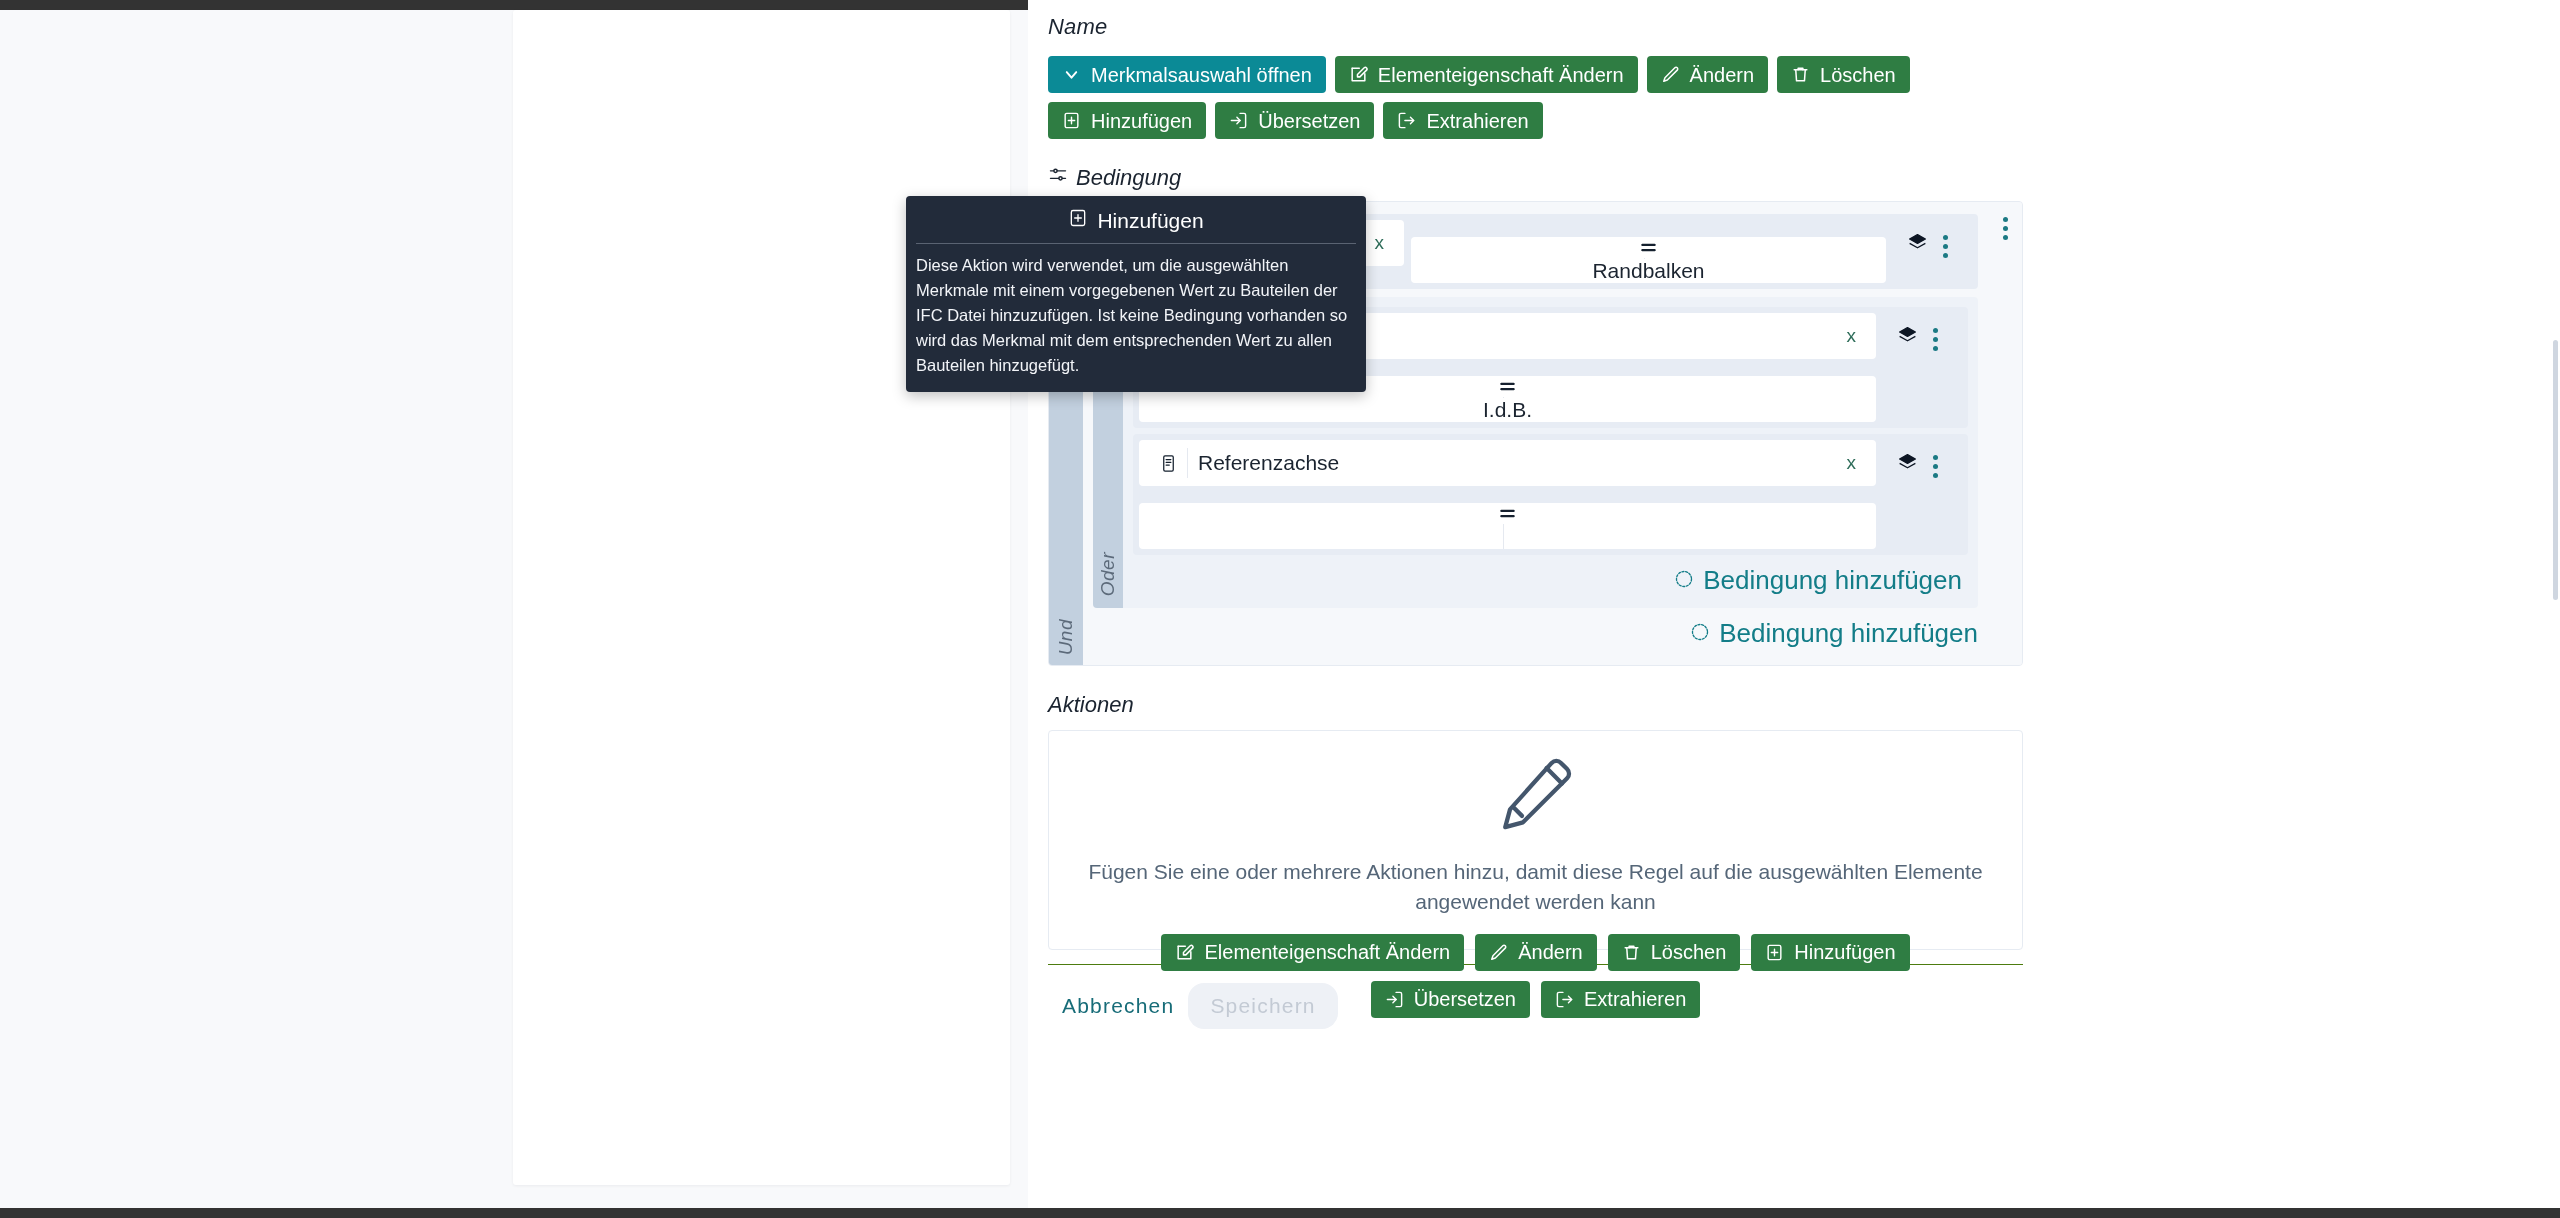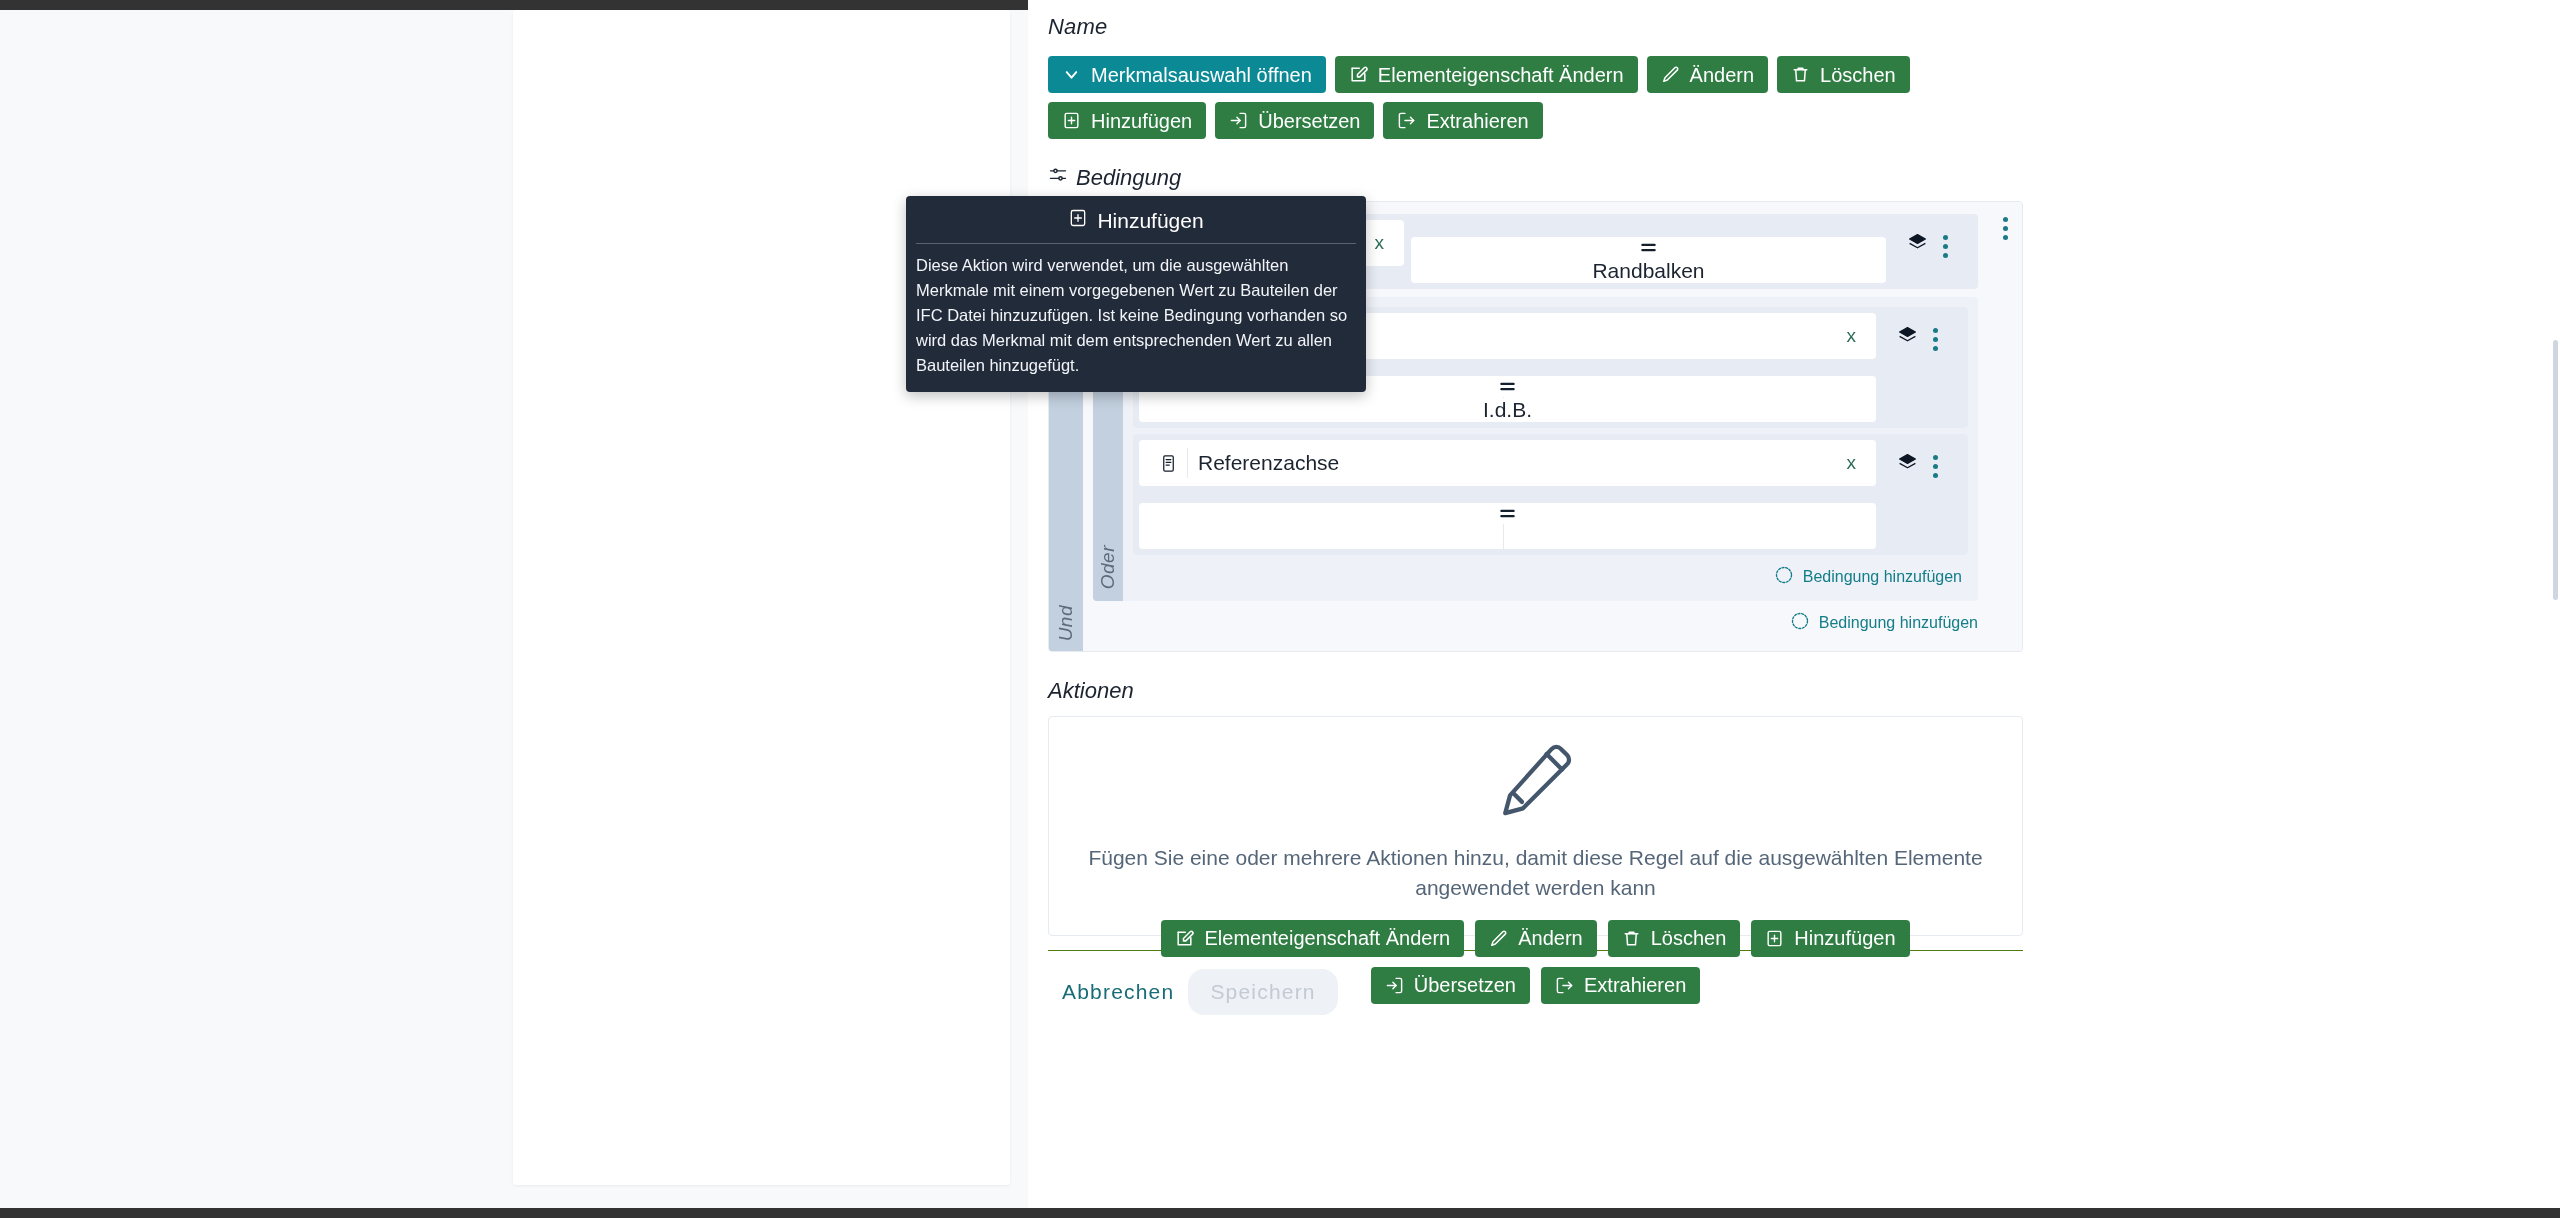--- a/index.html
+++ b/index.html
@@ -127,21 +127,21 @@
   .grp-toggle .op.active { background:#aec9d4; color:#0d8793; font-weight:400; letter-spacing:2px; }
   .grp-toggle .vlabel2 {
     margin-top:auto; margin-bottom:12px;
     writing-mode:vertical-rl; transform:rotate(180deg);
     font-style:italic; font-size:19px; color:#5c6a7a; letter-spacing:.5px;
   }
   .grp-body { flex:1; padding:4px 0 6px 0; }
 
   .addcond {
     display:flex; align-items:center; justify-content:flex-end; gap:9px;
-    color:#137d88; font-size:16px; padding:10px 16px 6px 12px; cursor:pointer;
+    color:#137d88; font-size:26px; padding:10px 16px 6px 12px; cursor:pointer;
   }
 
   
   .actions-box {
     margin-top:12px; width:975px; height:220px;
     border:1px solid #e6ebf2; border-radius:4px; background:#ffffff;
     display:flex; flex-direction:column; align-items:center;
     padding:22px 0 18px 0;
   }
   .pencil { margin-bottom:18px; }

